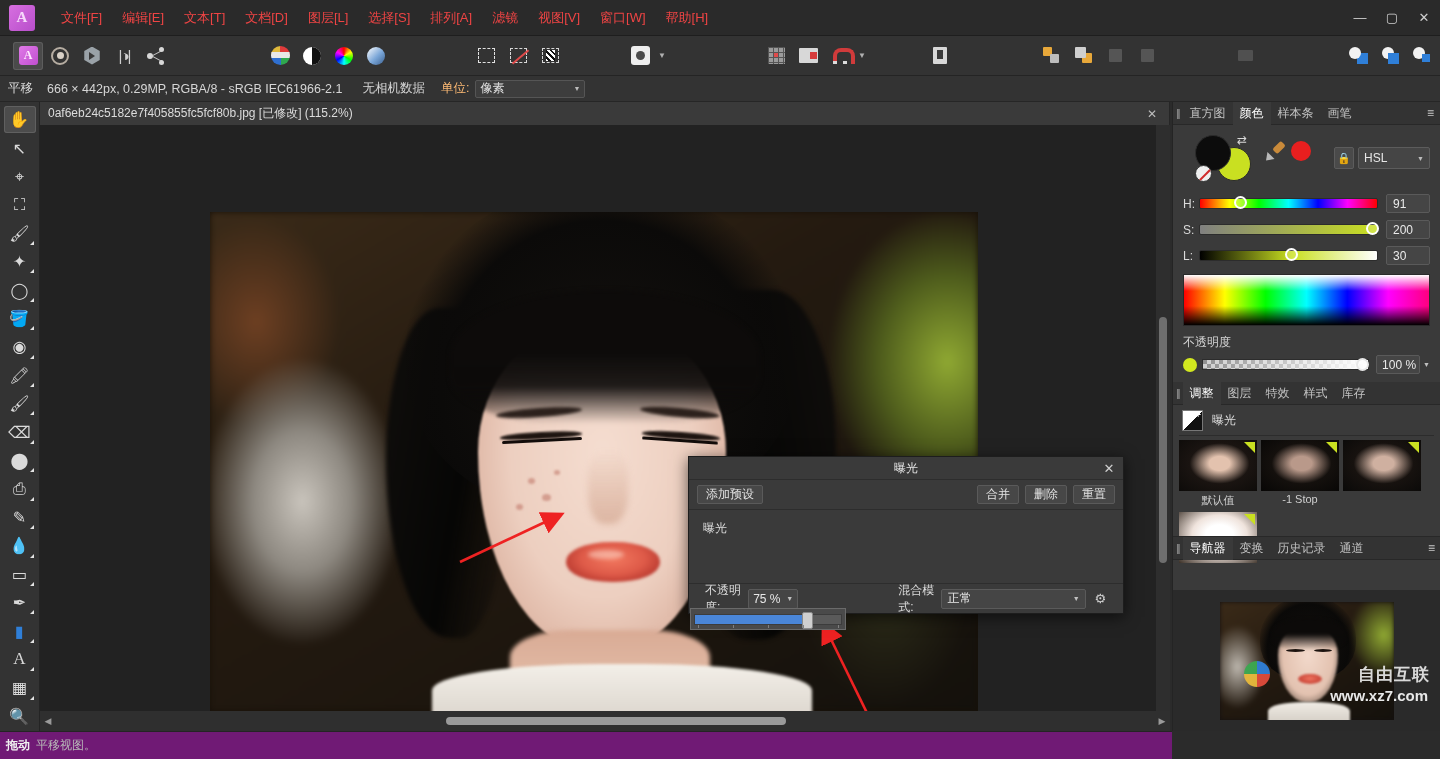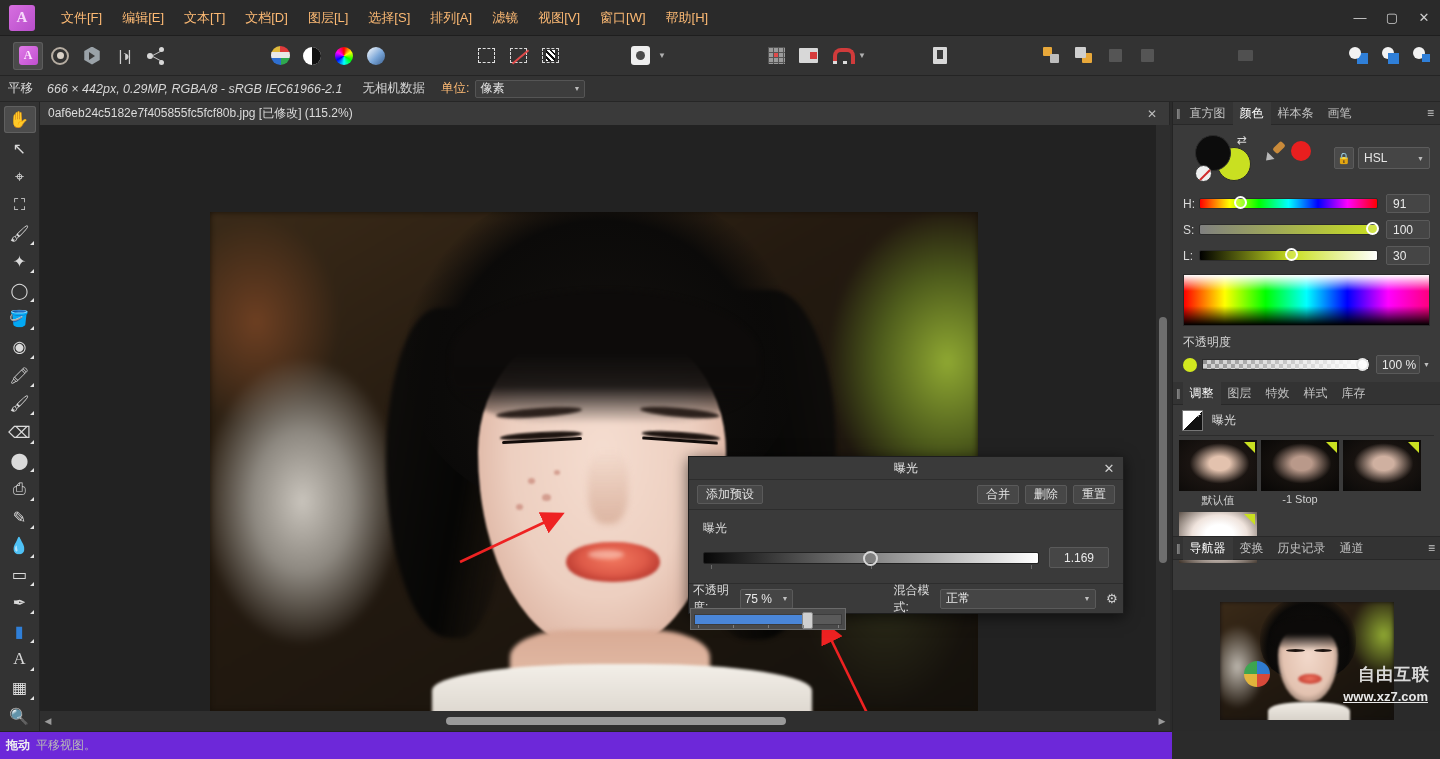--- a/index.html
+++ b/index.html
@@ -22,21 +22,21 @@
   }
   .applogo {
     width: 26px; height: 26px; margin-left: 9px; border-radius: 3px;
     background: linear-gradient(135deg, #d76fe0, #b84ecb);
     display: flex; align-items: center; justify-content: center;
     font-size: 15px; font-weight: bold; color: #f6d9fb;
     font-family: "Liberation Serif", serif;
   }
   .menuitems { display: flex; margin-left: 16px; }
   .menuitem {
-    padding: 5px 10px; font-size: 13px; color: #fdba74; cursor: default;
+    padding: 5px 10px; font-size: 13px; color: #ef4444; cursor: default;
     white-space: nowrap;
   }
   .wincontrols { margin-left: auto; display: flex; height: 36px; }
   .wc { width: 32px; height: 36px; display:flex; align-items:center; justify-content:center;
         color:#cfcfcf; font-size: 13px; }
 
   
   .toolbar {
     position: absolute; left: 0; top: 36px; width: 1440px; height: 40px;
     background: #333333; border-bottom: 1px solid #242424;
@@ -118,21 +118,21 @@
   .ic-ov1 .c{position:absolute;width:12px;height:12px;border-radius:50%;background:#f2f2f2;left:0;top:0;}
   .ic-ov1 .s{position:absolute;width:11px;height:11px;background:#2f7fd8;right:0;bottom:0;}
 
   
   .ctxbar {
     position: absolute; left:0; top:76px; width:1440px; height:26px;
     background:#333; border-bottom:1px solid #262626;
     display:flex; align-items:center; padding-left:8px;
   }
   .ctx-tool { font-size:12.5px; color:#dcdcdc; margin-right:14px; }
-  .ctx-info { font-size:12.5px; color:#d6d6d6; margin-right:20px;font-style:italic; }
+  .ctx-info { font-size:12.5px; color:#d6d6d6; margin-right:20px; }
   .ctx-nocam{ font-size:12.5px; color:#d6d6d6; margin-right:16px; }
   .ctx-unitlabel{ font-size:12.5px; color:#fdba74; margin-right:6px;}
   .ctx-select {
     width:110px; height:18px; background:#3d3d3d; border:1px solid #555;
     border-radius:2px; display:flex; align-items:center;
     padding:0 4px; font-size:12px; color:#e0e0e0; position:relative;
   }
   .ctx-select .cv { flex:1; }
   .ctx-select .ca { font-size:7px; color:#bbb; }
 
@@ -305,21 +305,21 @@
     position:absolute; top:-2px; left:calc(50% - 8px); width:15px; height:15px;
     border-radius:50%; border:2px solid #d8d8d8; background:rgba(120,120,120,.35);
   }
   .expo-val {
     margin-left:10px; width:60px; height:21px; background:#464646;
     border:1px solid #5a5a5a; border-radius:2px; display:flex; align-items:center;
     justify-content:center; font-size:12px; color:#eaeaea;
   }
   .dlg-footer {
     position:absolute; left:0; bottom:0; width:100%; height:30px;
-    display:flex; align-items:center; padding:0 4px;
+    display:flex; align-items:center; padding:0 16px;
     border-top:1px solid #2d2d2d;
   }
   .f-label{font-size:12px;color:#dcdcdc;margin-right:5px;}
   .opac-combo{
     width:64px;height:20px;background:#454545;border:1px solid #5a5a5a;border-radius:2px;
     display:flex;align-items:center;padding:0 4px;font-size:12px;color:#e8e8e8;
   }
   .opac-combo .cv{flex:1;}
   .opac-combo .ca{font-size:7px;color:#c0c0c0;}
   .blend-combo{
@@ -444,27 +444,27 @@
   .znum{width:52px;height:21px;background:#454545;border:1px solid #5a5a5a;border-radius:2px;
     display:flex;align-items:center;justify-content:center;font-size:12px;color:#eaeaea;margin-right:6px;}
   .navprev{position:absolute;left:0;bottom:0;width:268px;height:141px;background:#2a2a2a;
     display:flex;align-items:center;justify-content:center;overflow:hidden;}
   .navimg{width:174px;height:118px;position:relative;overflow:hidden;background:#141010;}
 
   
   .watermark{position:absolute;right:6px;bottom:26px;width:200px;height:42px;}
   .wm-text{position:absolute;right:4px;top:0;font-size:17px;font-weight:bold;color:#e8e8e8;
     letter-spacing:1px;opacity:.92;}
-  .wm-url{position:absolute;right:6px;bottom:1px;font-size:13px;color:#e8e8e8;font-weight:bold;text-decoration:underline;}
+  .wm-url{position:absolute;right:6px;bottom:1px;font-size:15px;color:#e8e8e8;font-weight:bold;}
   .wm-globe{position:absolute;left:10px;top:-2px;width:26px;height:26px;border-radius:50%;
     background:conic-gradient(#2f7fd8 0 25%,#e04b3b 25% 50%,#e8b93b 50% 75%,#3aa84f 75% 100%);
     opacity:.95;}
 
   
-  .statusbar{position:absolute;left:0;bottom:0;width:1172px;height:28px;background:#6d28d9;
+  .statusbar{position:absolute;left:0;bottom:0;width:1172px;height:28px;background:#701a75;
     border-top:1px solid #242424;display:flex;align-items:center;padding-left:6px;}
   .st-key{font-size:12px;color:#f0f0f0;font-weight:bold;margin-right:6px;}
   .st-txt{font-size:12px;color:#b8b8b8;}
 </style>
 </head>
 <body>
 
 <div id="app">
 
   <div class="menubar">
@@ -782,31 +782,20 @@
     <div class="dlg-presetrow">
       <div class="dbtn">添加预设</div>
       <div style="margin-left:auto;display:flex;gap:6px;">
         <div class="dbtn">合并</div>
         <div class="dbtn">删除</div>
         <div class="dbtn">重置</div>
       </div>
     </div>
     <div class="dlg-body">
       <div class="dlg-label">曝光</div>
-      <div class="slider-row">
-        <div class="expo-track">
-          <div class="expo-ticks">
-            <i style="left:2%"></i>
-              <i style="left:50%"></i>
-              <i style="left:98%"></i>
-          </div>
-          <div class="expo-knob"></div>
-        </div>
-        <div class="expo-val">1.169</div>
-      </div>
     </div>
     <div class="dlg-footer">
       <span class="f-label">不透明度:</span>
       <div class="opac-combo">
         <span class="cv">75 %</span>
         <span class="ca">▼</span>
       </div>
       <span class="f-label" style="margin-left:100px">混合模式:</span>
       <div class="blend-combo">
         <span class="cv">正常</span>
@@ -865,21 +854,21 @@
           <div class="hsl-knob" style="left:19%"></div>
         </div>
         <div class="hsl-val">91</div>
       </div>
 
       <div class="hsl-row">
         <span class="hsl-lab">S:</span>
         <div class="hsl-track" style="background:linear-gradient(90deg,#808080,#c9e021);">
           <div class="hsl-knob" style="left:94%"></div>
         </div>
-        <div class="hsl-val">100</div>
+        <div class="hsl-val">200</div>
       </div>
 
       <div class="hsl-row">
         <span class="hsl-lab">L:</span>
         <div class="hsl-track" style="background:linear-gradient(90deg,#000,#c9e021 52%,#fff);">
           <div class="hsl-knob" style="left:48%"></div>
         </div>
         <div class="hsl-val">30</div>
       </div>
 

